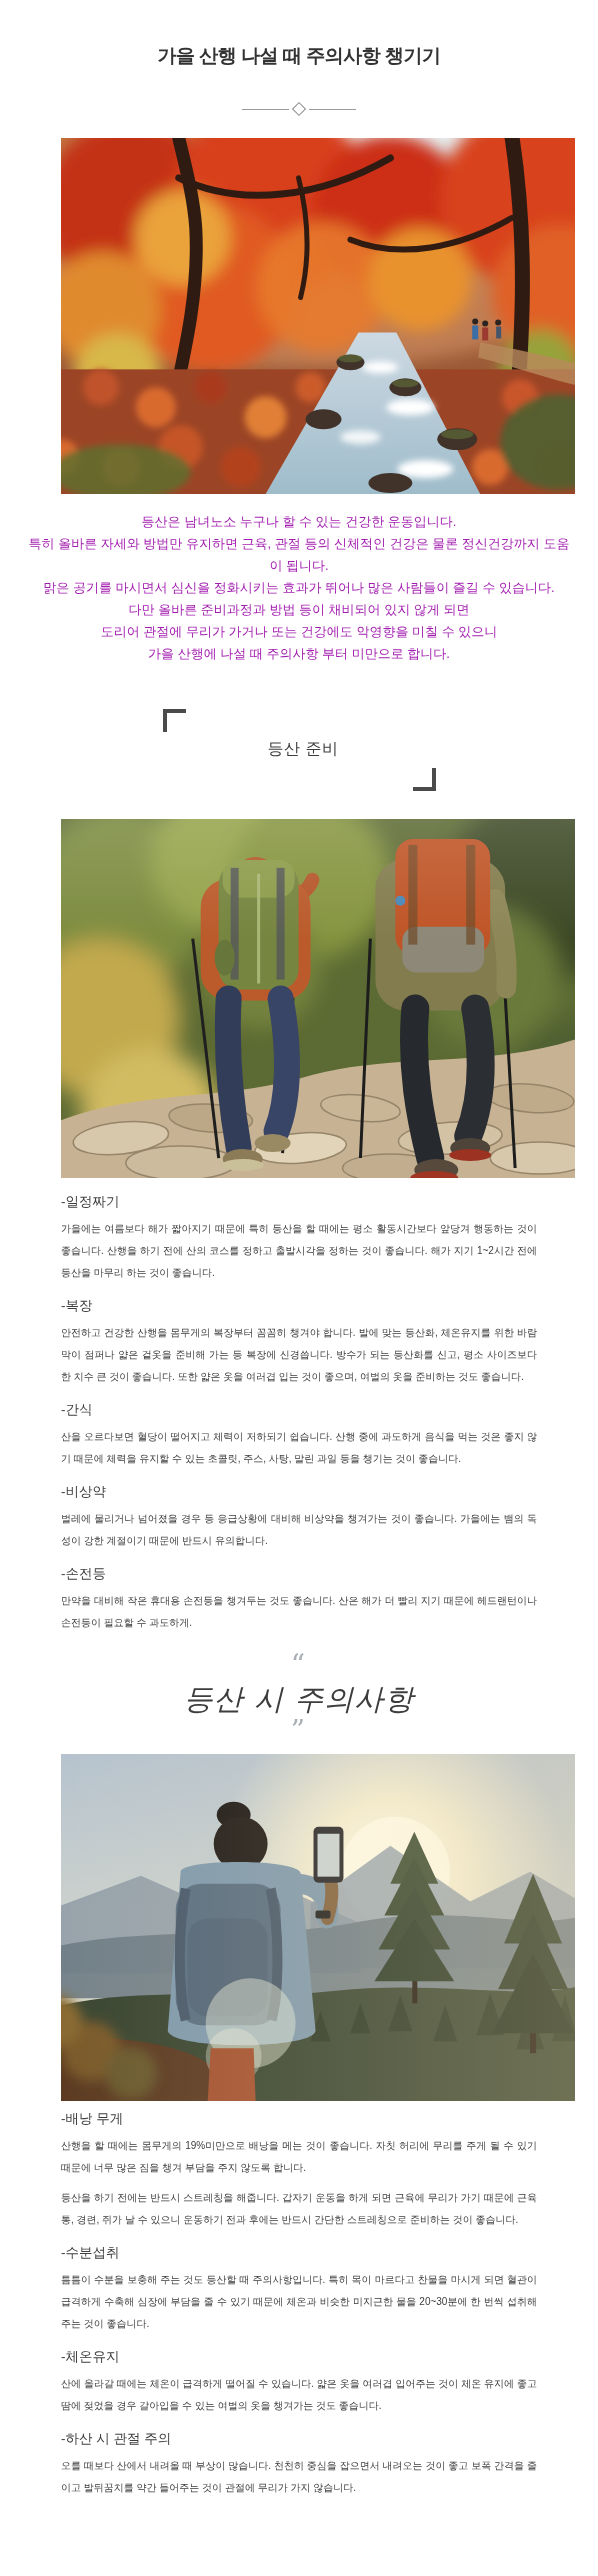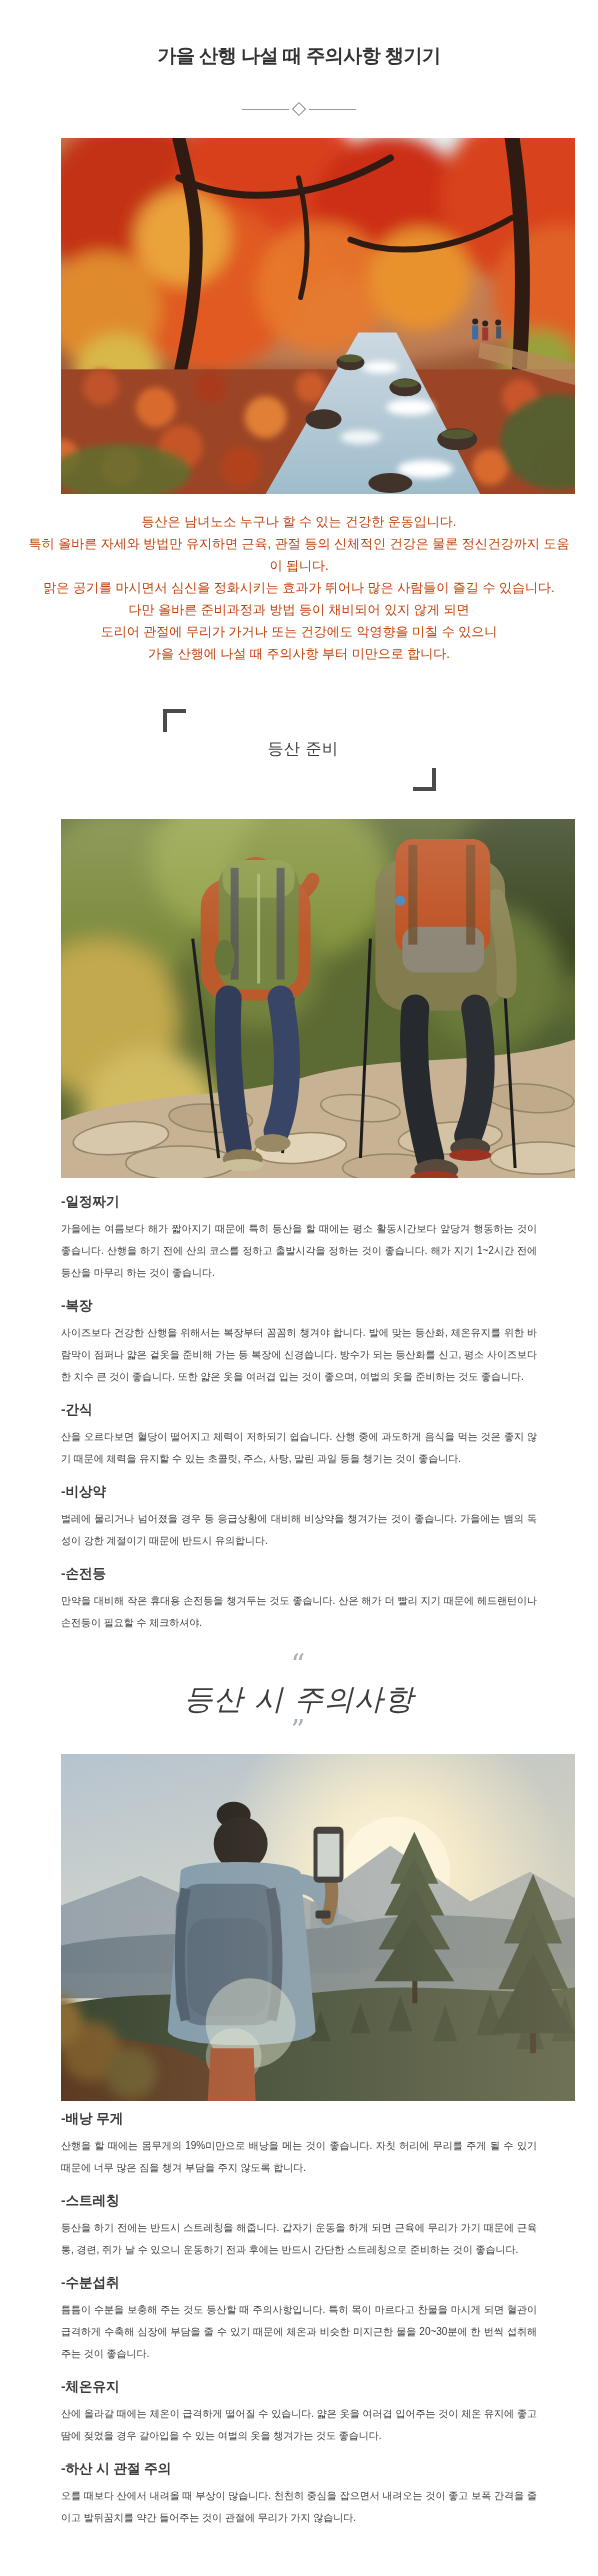--- a/index.html
+++ b/index.html
@@ -41,21 +41,21 @@
     overflow:hidden;
     line-height:0;
   }
   .photo svg{display:block;}
   
   .intro{
     margin-top:17px;
     text-align:center;
     font-size:13px;
     line-height:22px;
-    color:#c2410c;
+    color:#a21caf;
   }
   
   .prep-frame{
     position:relative;
     width:273px;height:82px;
     margin:44px auto 0;
   }
   .corner{position:absolute;width:19px;height:19px;}
   .corner.tl{left:0;top:0;border-left:4px solid #4b4b4b;border-top:4px solid #4b4b4b;}
   .corner.br{right:0;bottom:0;border-right:4px solid #4b4b4b;border-bottom:4px solid #4b4b4b;}
@@ -63,21 +63,21 @@
     position:absolute;left:8px;right:0;top:30px;
     text-align:center;
     font-size:16px;color:#3c3c3c;letter-spacing:0.5px;
   }
   
   .tips{margin:0 38px;}
   .tips.first{margin-top:14px;}
   .tips.second{margin-top:10px;}
   .tip h4{
     margin:14px 0 0;
-    font-size:13.5px;font-weight:700;color:#3c3c3c;
+    font-size:13.5px;font-weight:400;color:#3c3c3c;
     line-height:16px;
   }
   .tips.first .tip:first-child h4{margin-top:16px;}
   .tips.second .tip:first-child h4{margin-top:8px;}
   .tip p{
     margin:8px 0 0;
     font-size:10px;color:#3c3c3c;
     line-height:22px;
     text-align:justify;
     word-break:break-all;
@@ -294,33 +294,33 @@
     </svg>
   </figure>
 
   <div class="tips first">
     <section class="tip">
       <h4>-일정짜기</h4>
       <p>가을에는 여름보다 해가 짧아지기 때문에 특히 등산을 할 때에는 평소 활동시간보다 앞당겨 행동하는 것이 좋습니다. 산행을 하기 전에 산의 코스를 정하고 출발시각을 정하는 것이 좋습니다. 해가 지기 1~2시간 전에 등산을 마무리 하는 것이 좋습니다.</p>
     </section>
     <section class="tip">
       <h4>-복장</h4>
-      <p>사이즈보다 건강한 산행을 위해서는 복장부터 꼼꼼히 챙겨야 합니다. 발에 맞는 등산화, 체온유지를 위한 바람막이 점퍼나 얇은 겉옷을 준비해 가는 등 복장에 신경씁니다. 방수가 되는 등산화를 신고, 평소 사이즈보다 한 치수 큰 것이 좋습니다. 또한 얇은 옷을 여러겹 입는 것이 좋으며, 여벌의 옷을 준비하는 것도 좋습니다.</p>
+      <p>안전하고 건강한 산행을 몸무게의 복장부터 꼼꼼히 챙겨야 합니다. 발에 맞는 등산화, 체온유지를 위한 바람막이 점퍼나 얇은 겉옷을 준비해 가는 등 복장에 신경씁니다. 방수가 되는 등산화를 신고, 평소 사이즈보다 한 치수 큰 것이 좋습니다. 또한 얇은 옷을 여러겹 입는 것이 좋으며, 여벌의 옷을 준비하는 것도 좋습니다.</p>
     </section>
     <section class="tip">
       <h4>-간식</h4>
       <p>산을 오르다보면 혈당이 떨어지고 체력이 저하되기 쉽습니다. 산행 중에 과도하게 음식을 먹는 것은 좋지 않기 때문에 체력을 유지할 수 있는 초콜릿, 주스, 사탕, 말린 과일 등을 챙기는 것이 좋습니다.</p>
     </section>
     <section class="tip">
       <h4>-비상약</h4>
       <p>벌레에 물리거나 넘어졌을 경우 등 응급상황에 대비해 비상약을 챙겨가는 것이 좋습니다. 가을에는 뱀의 독성이 강한 계절이기 때문에 반드시 유의합니다.</p>
     </section>
     <section class="tip">
       <h4>-손전등</h4>
-      <p>만약을 대비해 작은 휴대용 손전등을 챙겨두는 것도 좋습니다. 산은 해가 더 빨리 지기 때문에 헤드랜턴이나 손전등이 필요할 수 체크하셔야.</p>
+      <p>만약을 대비해 작은 휴대용 손전등을 챙겨두는 것도 좋습니다. 산은 해가 더 빨리 지기 때문에 헤드랜턴이나 손전등이 필요할 수 과도하게.</p>
     </section>
   </div>
 
   <div class="quote">
     <div class="qmark">“</div>
     <div class="qtitle">등산 시 주의사항</div>
     <div class="qmark">”</div>
   </div>
 
   <figure class="photo" style="margin-top:12px;">
@@ -400,21 +400,20 @@
       <rect width="524" height="348" fill="url(#warm3)"></rect>
     </svg>
   </figure>
 
   <div class="tips second">
     <section class="tip">
       <h4>-배낭 무게</h4>
       <p>산행을 할 때에는 몸무게의 19%미만으로 배낭을 메는 것이 좋습니다. 자칫 허리에 무리를 주게 될 수 있기 때문에 너무 많은 짐을 챙겨 부담을 주지 않도록 합니다.</p>
     </section>
     <section class="tip">
-      <h4>-스트레칭</h4>
       <p>등산을 하기 전에는 반드시 스트레칭을 해줍니다. 갑자기 운동을 하게 되면 근육에 무리가 가기 때문에 근육통, 경련, 쥐가 날 수 있으니 운동하기 전과 후에는 반드시 간단한 스트레칭으로 준비하는 것이 좋습니다.</p>
     </section>
     <section class="tip">
       <h4>-수분섭취</h4>
       <p>틈틈이 수분을 보충해 주는 것도 등산할 때 주의사항입니다. 특히 목이 마르다고 찬물을 마시게 되면 혈관이 급격하게 수축해 심장에 부담을 줄 수 있기 때문에 체온과 비슷한 미지근한 물을 20~30분에 한 번씩 섭취해 주는 것이 좋습니다.</p>
     </section>
     <section class="tip">
       <h4>-체온유지</h4>
       <p>산에 올라갈 때에는 체온이 급격하게 떨어질 수 있습니다. 얇은 옷을 여러겹 입어주는 것이 체온 유지에 좋고 땀에 젖었을 경우 갈아입을 수 있는 여벌의 옷을 챙겨가는 것도 좋습니다.</p>
     </section>

